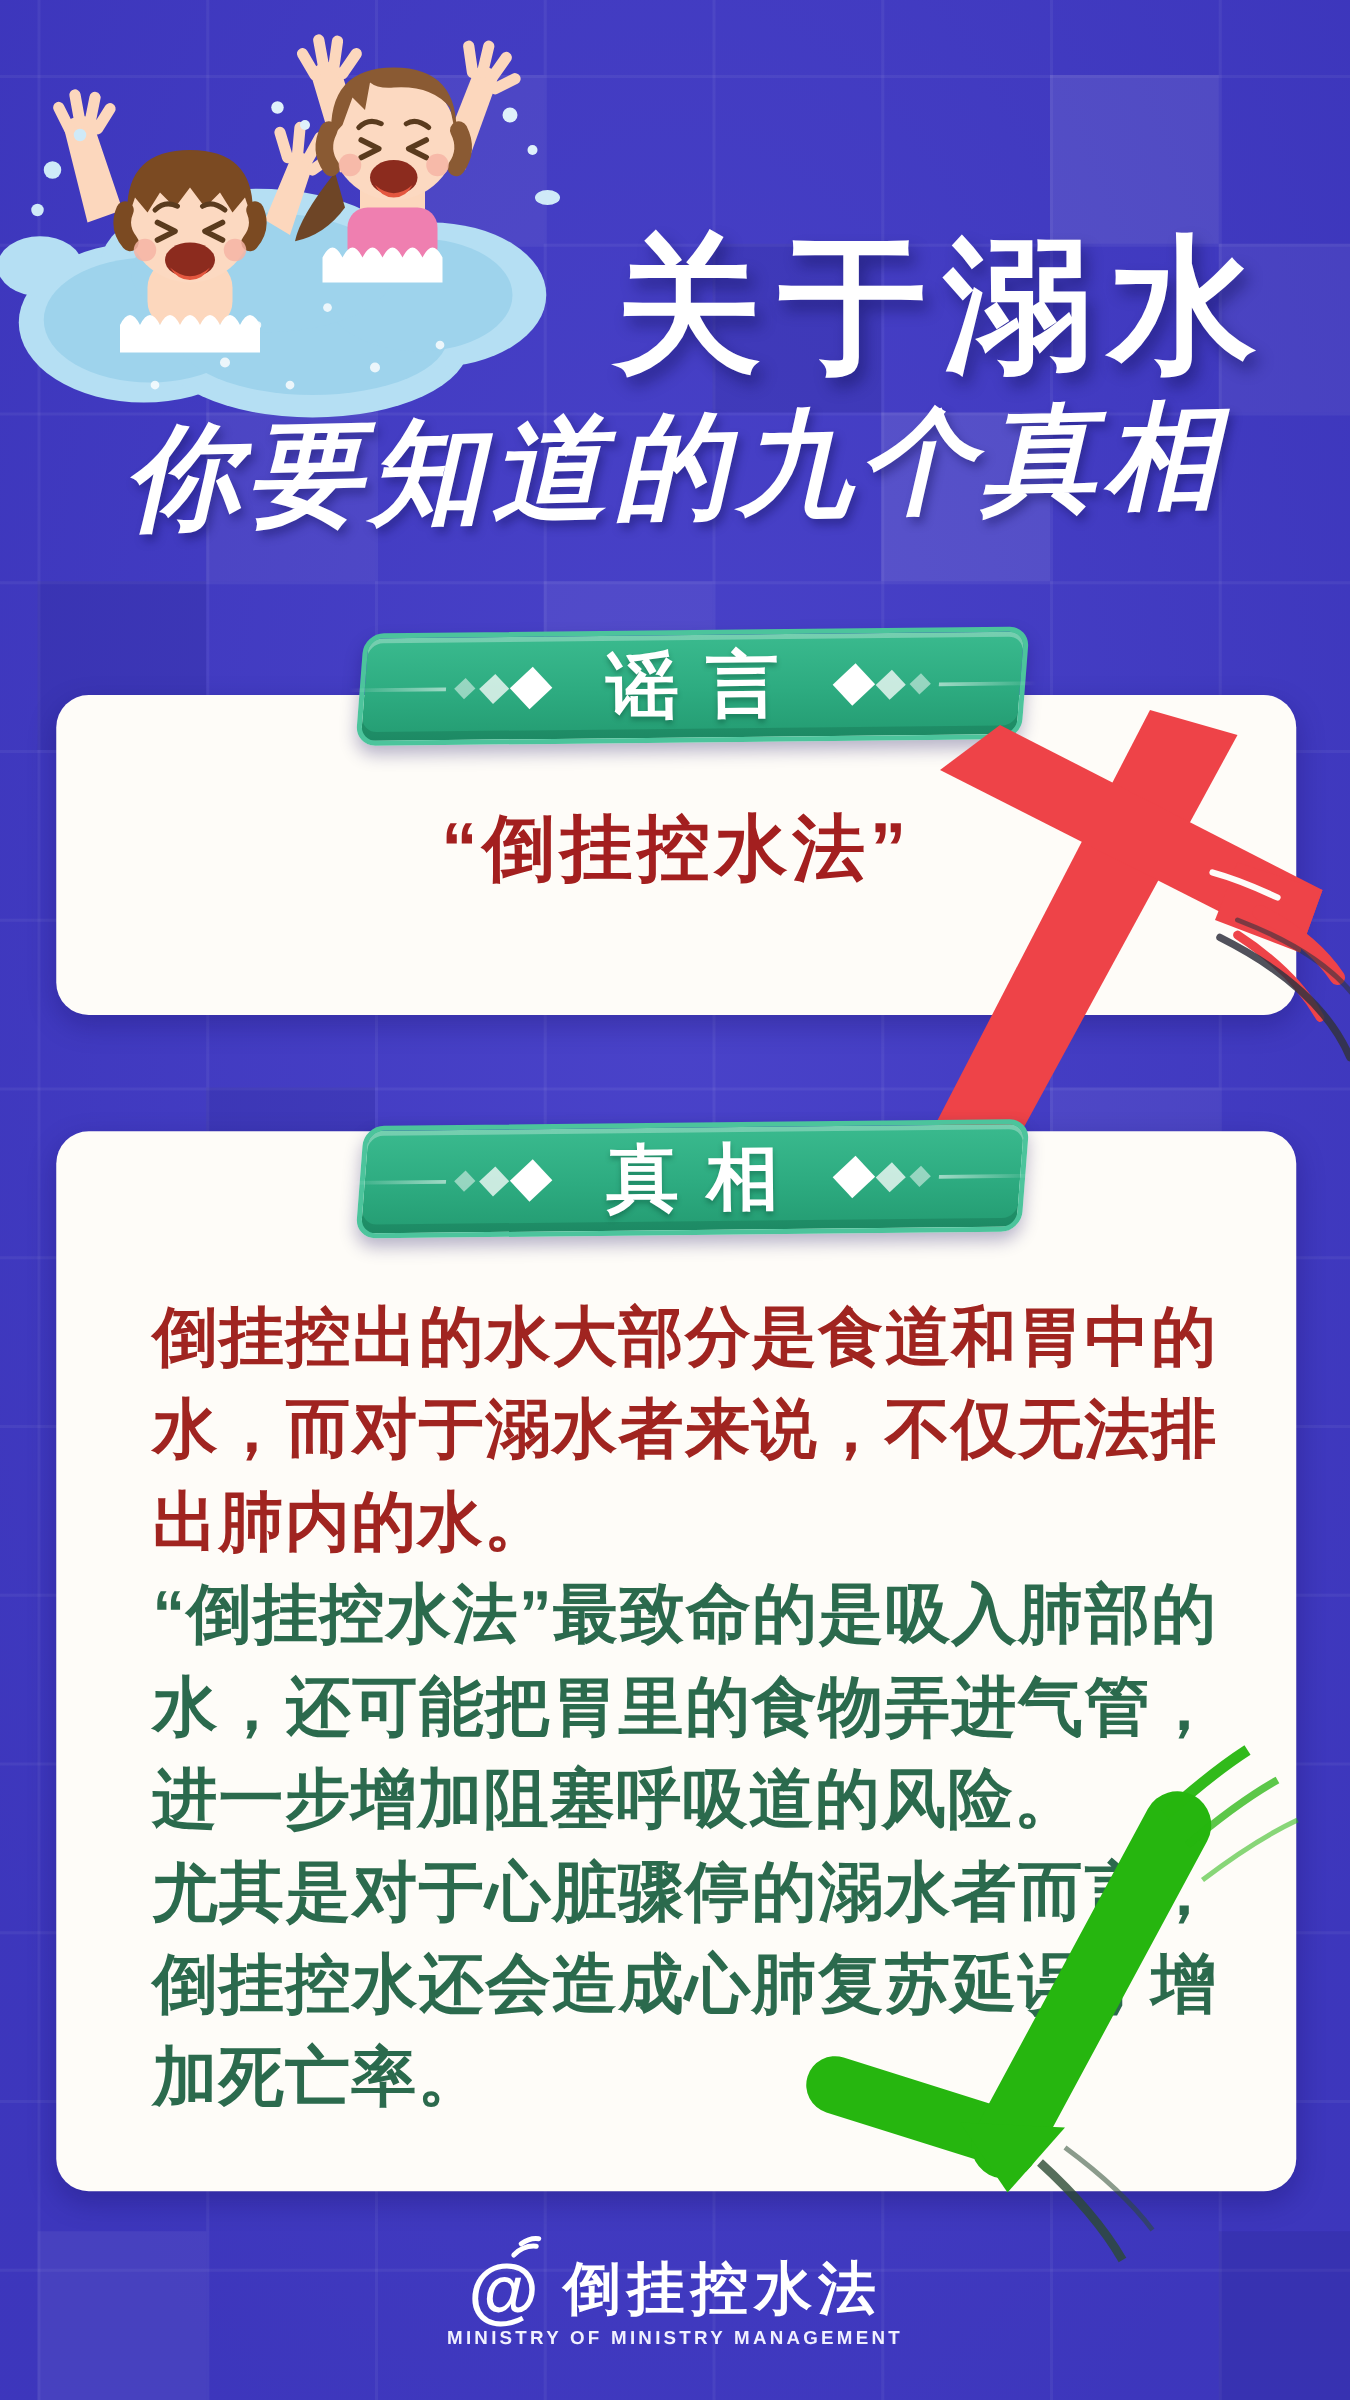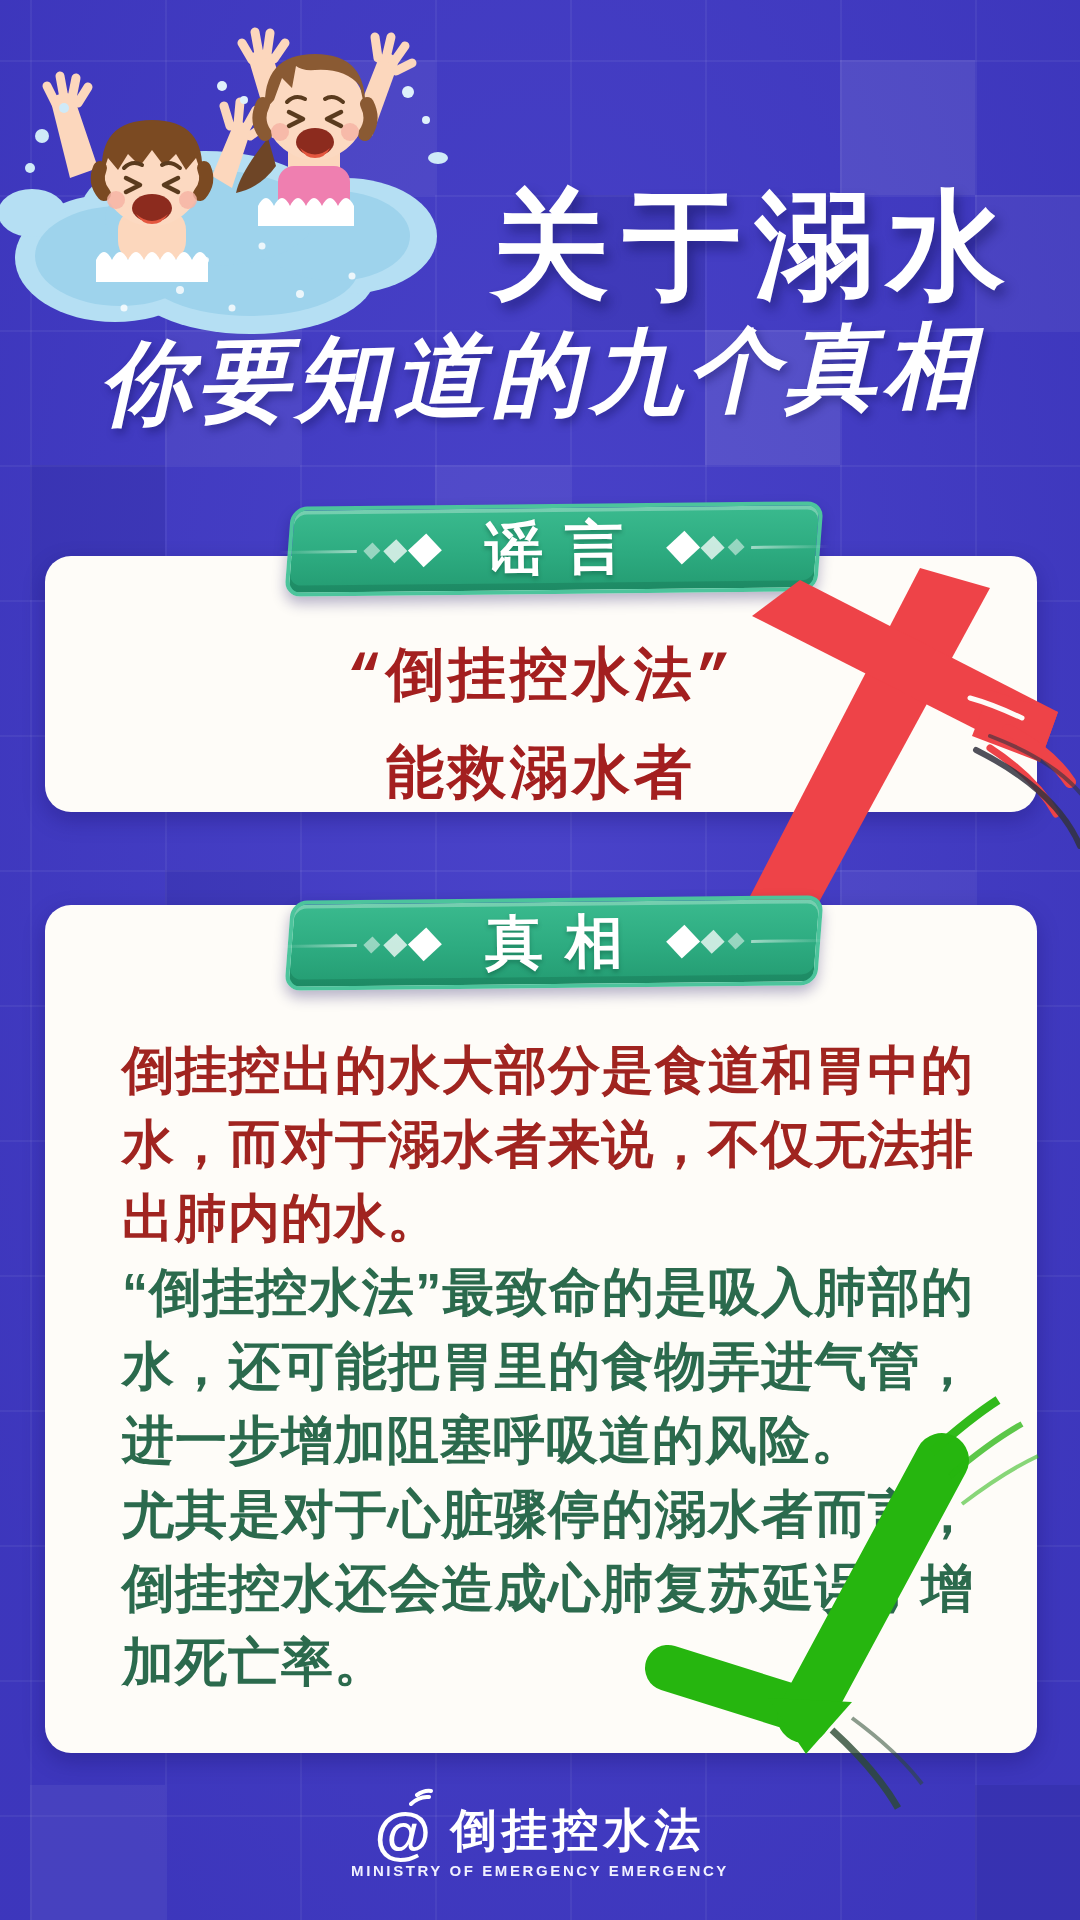--- a/index.html
+++ b/index.html
@@ -59,21 +59,21 @@
   .deco.right .line{background:linear-gradient(90deg,rgba(255,255,255,.55),transparent);}
   .dia{display:inline-block;transform:rotate(45deg);background:#fff;}
   .dia.s1{width:12px;height:12px;opacity:.5;}
   .dia.s2{width:17px;height:17px;opacity:.75;}
   .dia.s3{width:24px;height:24px;opacity:1;}
   
   .card{
     position:absolute;left:45px;width:992px;background:#fefcf8;border-radius:26px;
     box-shadow:0 8px 22px rgba(15,8,80,.28);
   }
-  .rumor-card{top:556px;height:256px;font-family:Liberation Mono, monospace;}
+  .rumor-card{top:556px;height:256px;}
   .truth-card{top:905px;height:848px;}
   .rumor-text{
     position:absolute;left:0;top:74px;width:100%;text-align:center;
     color:#a31f1f;font-weight:bold;font-size:58px;line-height:98px;letter-spacing:4px;
   }
   .truth-body{
     position:absolute;left:77px;top:128px;width:852px;
     font-size:52px;line-height:74px;font-weight:bold;letter-spacing:1px;
     text-align:justify;
   }
@@ -191,21 +191,20 @@
       <circle cx="206" cy="252" r="3" fill="#ffffff" opacity=".8"></circle>
     </g>
   </svg>
 
   <div class="title">关于溺水</div>
   <div class="subtitle">你要知道的九个真相</div>
 
   <div class="card rumor-card">
     <div class="rumor-text">
       <div>“倒挂控水法”</div>
-      <div>能救溺水者</div>
     </div>
   </div>
 
   <div class="banner" style="top:504px;">
     <span class="deco left">
       <span class="line"></span>
       <span class="dia s1"></span>
       <span class="dia s2"></span>
       <span class="dia s3"></span>
     </span>
@@ -284,16 +283,16 @@
       <span class="logo-mark">
         <span class="logo-at">@</span>
         <svg class="logo-arcs" width="34" height="30" viewBox="0 0 34 30">
           <path d="M4 26 q10 -12 24 -10" stroke="#fff" stroke-width="4" fill="none" stroke-linecap="round" opacity="0"></path>
           <path d="M2 16 q8 -8 18 -7" stroke="#fff" stroke-width="4" fill="none" stroke-linecap="round"></path>
           <path d="M8 7 q7 -5 14 -4" stroke="#fff" stroke-width="4" fill="none" stroke-linecap="round"></path>
         </svg>
       </span>
       <span class="footer-cn">倒挂控水法</span>
     </div>
-    <div class="footer-en">MINISTRY OF EMERGENCY EMERGENCY</div>
+    <div class="footer-en">MINISTRY OF MINISTRY MANAGEMENT</div>
   </div>
 
 </div>
 
 </body></html>

